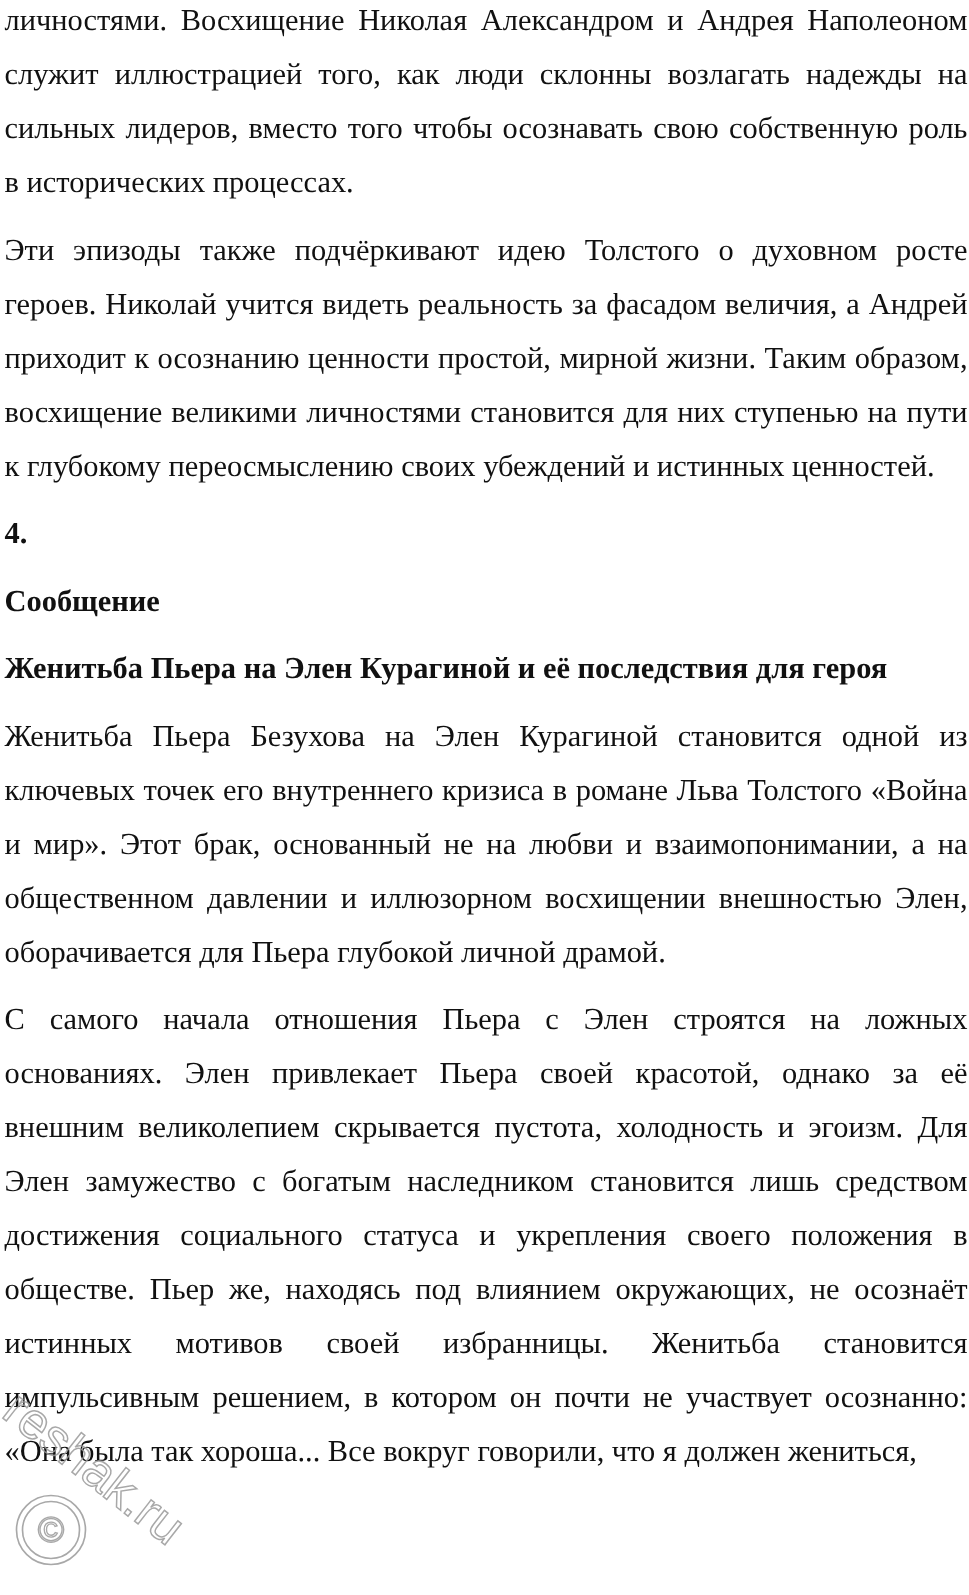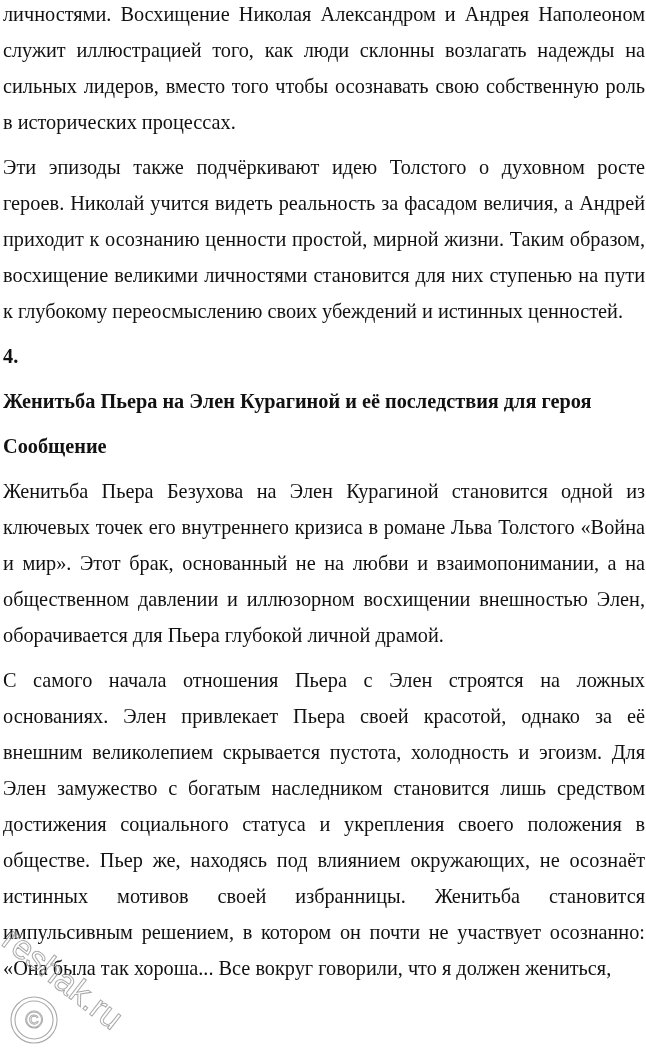--- a/index.html
+++ b/index.html
@@ -48,22 +48,22 @@
       overflow: visible;
     }
   </style>
 </head>
 <body>
 
 <div class="page">
   <p class="para">личностями. Восхищение Николая Александром и Андрея Наполеоном служит иллюстрацией того, как люди склонны возлагать надежды на сильных лидеров, вместо того чтобы осознавать свою собственную роль в исторических процессах.</p>
   <p class="para">Эти эпизоды также подчёркивают идею Толстого о духовном росте героев. Николай учится видеть реальность за фасадом величия, а Андрей приходит к осознанию ценности простой, мирной жизни. Таким образом, восхищение великими личностями становится для них ступенью на пути к глубокому переосмыслению своих убеждений и истинных ценностей.</p>
   <p class="heading">4.</p>
+  <p class="heading">Сообщение</p>
   <p class="heading">Женитьба Пьера на Элен Курагиной и её последствия для героя</p>
-  <p class="heading">Сообщение</p>
   <p class="para">Женитьба Пьера Безухова на Элен Курагиной становится одной из ключевых точек его внутреннего кризиса в романе Льва Толстого «Война и мир». Этот брак, основанный не на любви и взаимопонимании, а на общественном давлении и иллюзорном восхищении внешностью Элен, оборачивается для Пьера глубокой личной драмой.</p>
   <p class="para">С самого начала отношения Пьера с Элен строятся на ложных основаниях. Элен привлекает Пьера своей красотой, однако за её внешним великолепием скрывается пустота, холодность и эгоизм. Для Элен замужество с богатым наследником становится лишь средством достижения социального статуса и укрепления своего положения в обществе. Пьер же, находясь под влиянием окружающих, не осознаёт истинных мотивов своей избранницы. Женитьба становится импульсивным решением, в котором он почти не участвует осознанно: «Она была так хороша... Все вокруг говорили, что я должен жениться,</p>
 </div>
 
 <div class="watermark">
   <svg width="150" height="150" viewBox="0 0 150 150">
     <g fill="none" stroke="#9a9a9a" stroke-width="1.1" opacity="0.85">
       <circle cx="40" cy="98" r="23"></circle>
       <circle cx="40" cy="98" r="19"></circle>
     </g>

